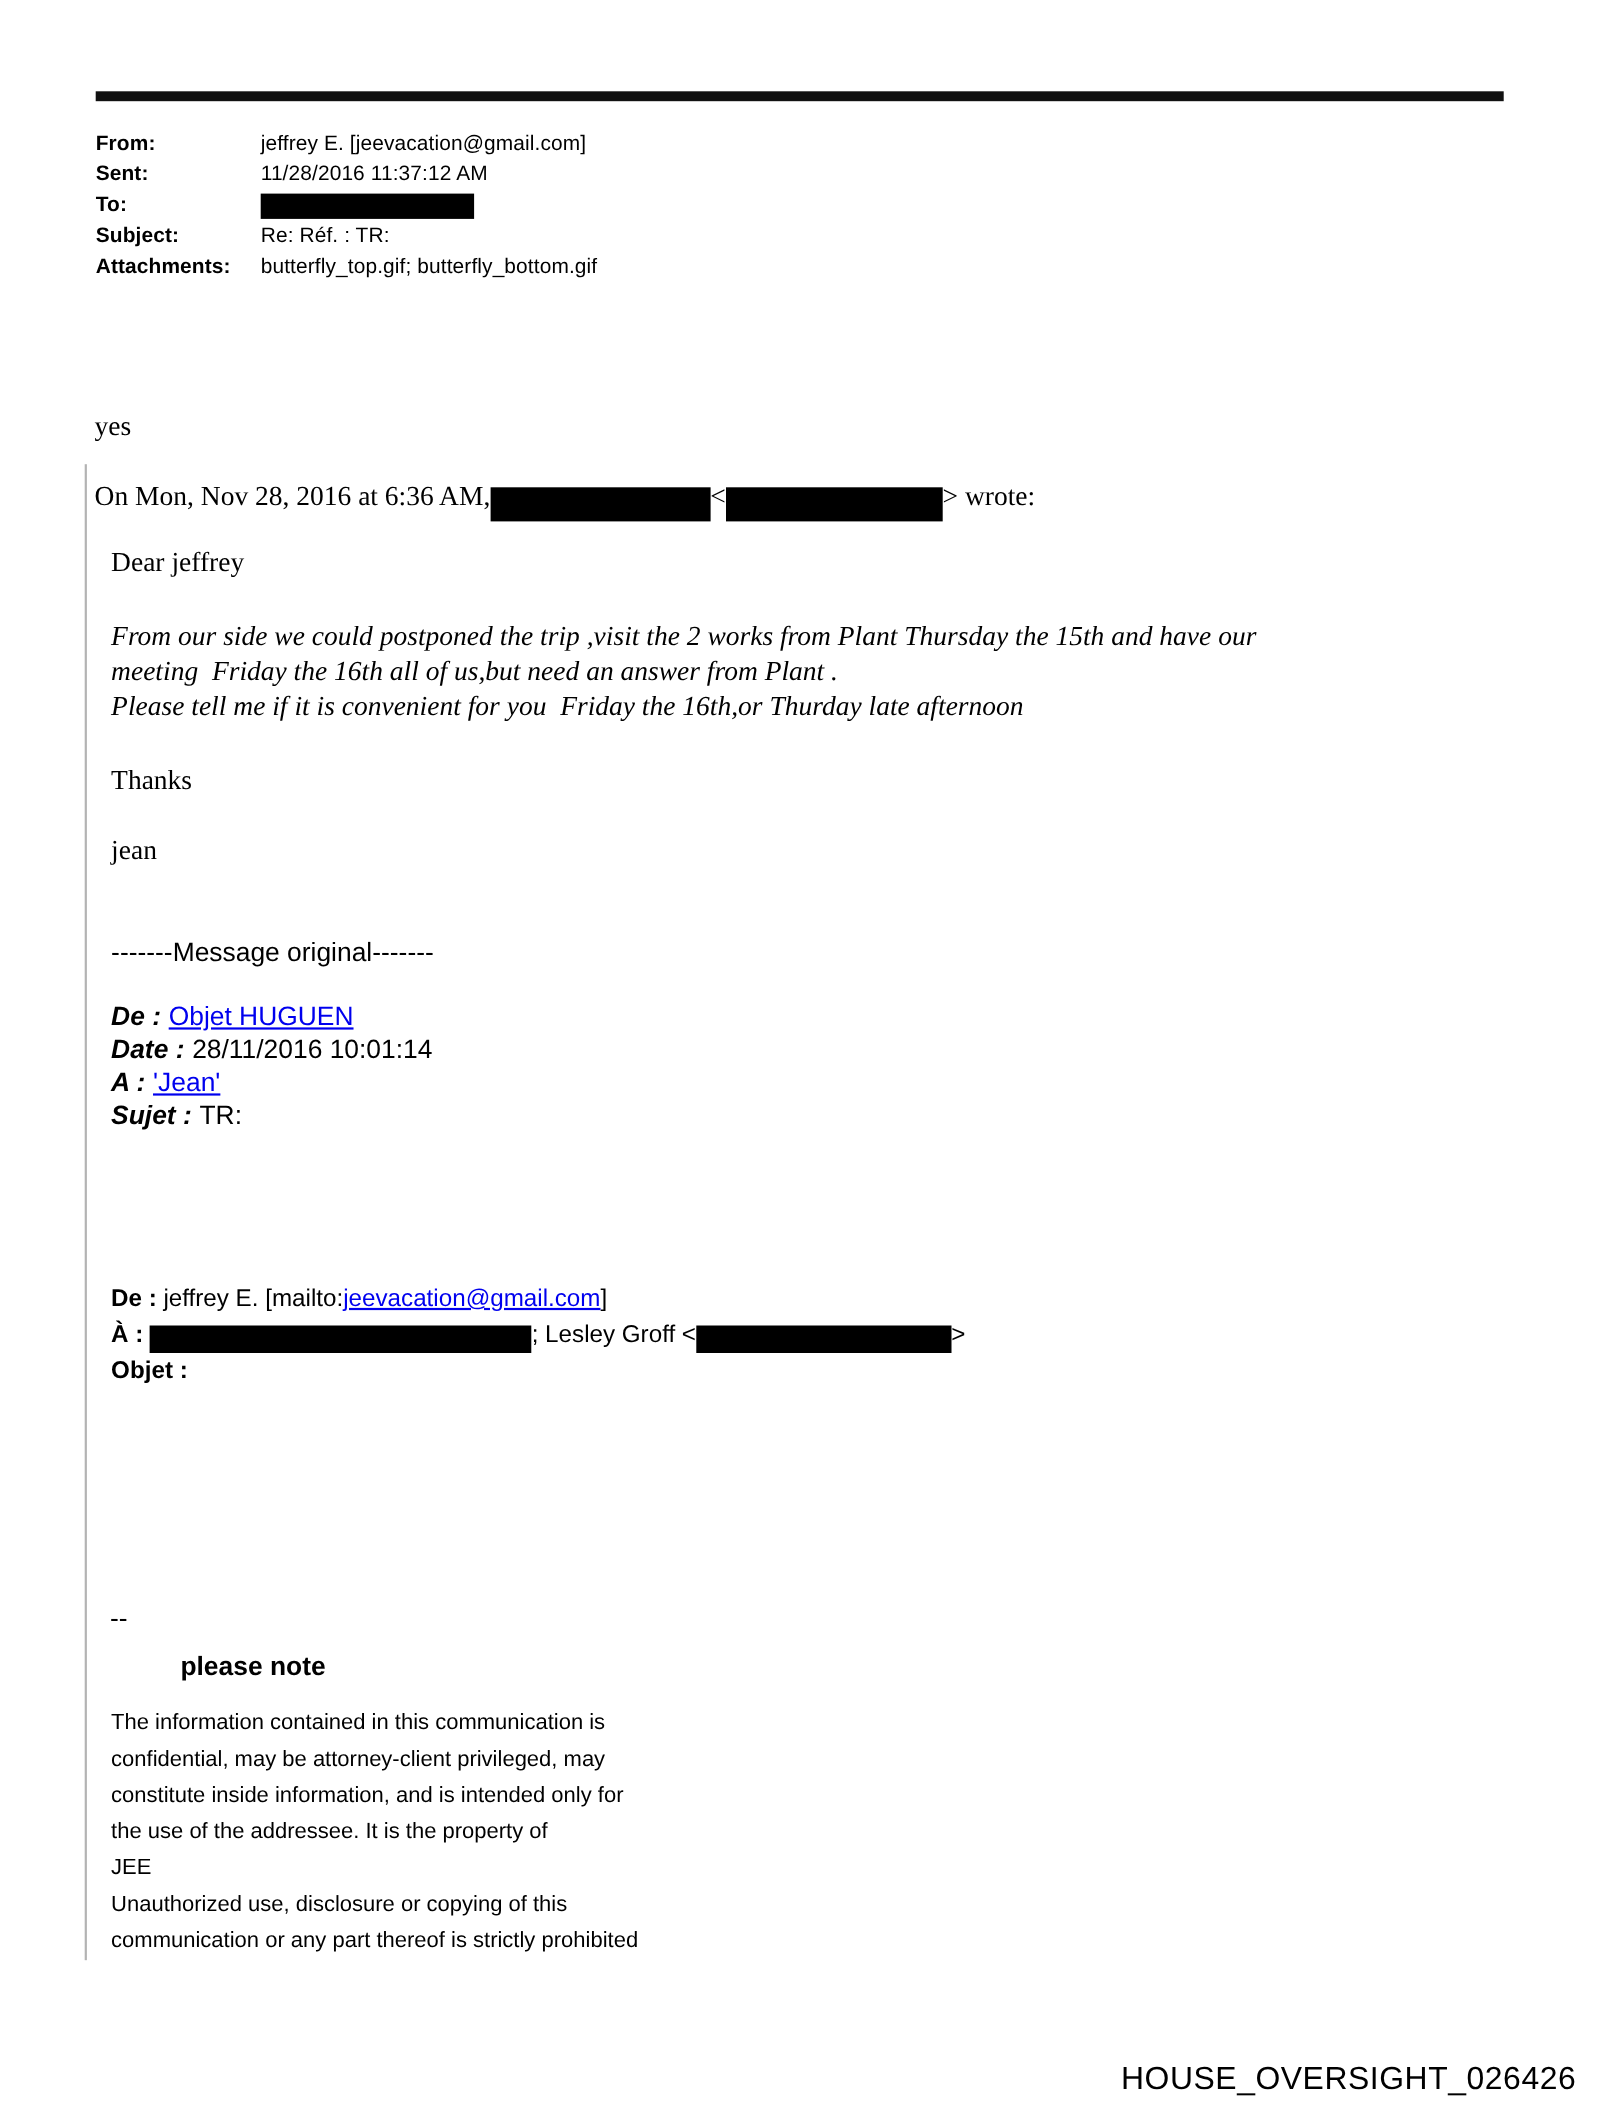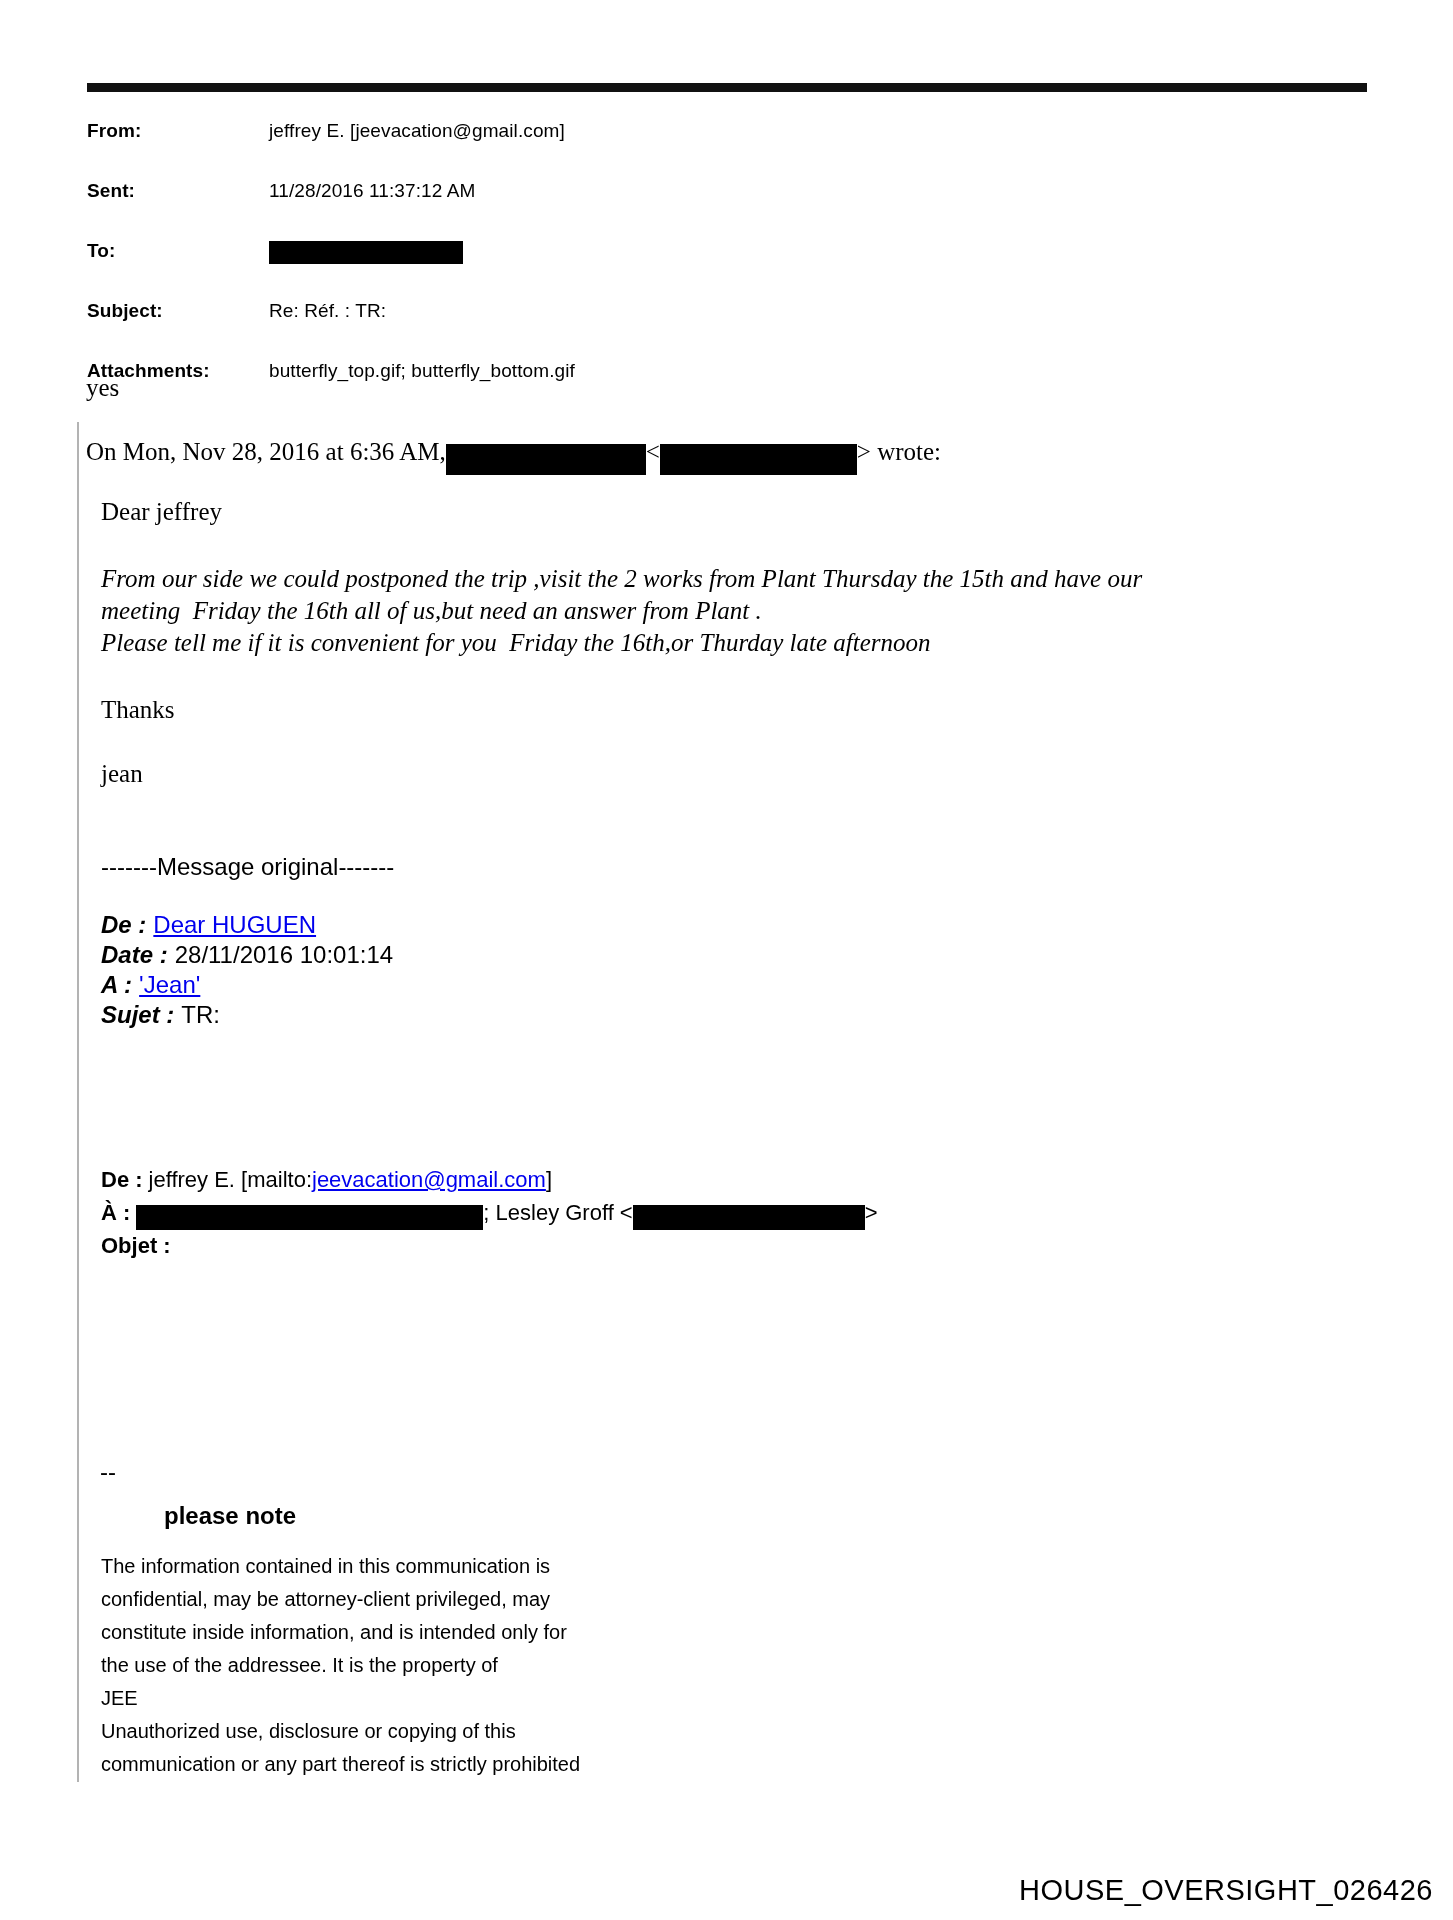--- a/index.html
+++ b/index.html
@@ -17,21 +17,20 @@
   .top-rule{left:87px;top:83px;width:1280px;height:9px;background:#111;}
   
   .mail-header{
     left:87px;top:117px;
     display:grid;
     grid-template-columns:150px auto;
     grid-auto-rows:28px;
     font-size:19px;
     line-height:28px;
     letter-spacing:0.1px;
-    gap:32px;
   }
   .mail-header .lbl{font-weight:bold;}
   .redact{display:inline-block;background:#000;vertical-align:middle;}
   .redact.to-bar{width:194px;height:23px;margin-top:2px;}
   .serif{font-family:"Liberation Serif",serif;font-size:25px;margin-top:48px;}
   .yes-line{left:86px;top:326px;}
   .intro-line{left:86px;top:390px;white-space:nowrap;}
   .redact.intro-bar1{width:200px;height:31px;transform:translateY(5px);}
   .redact.intro-bar2{width:197px;height:31px;transform:translateY(5px);}
   
@@ -86,21 +85,21 @@
 meeting  Friday the 16th all of us,but need an answer from Plant .
 Please tell me if it is convenient for you  Friday the 16th,or Thurday late afternoon</div>
 
   <div class="abs serif thanks">Thanks</div>
 
   <div class="abs serif signature">jean</div>
 
   <div class="abs sep">-------Message original-------</div>
 
   <div class="abs orig-header">
-    <div><span class="lbl">De :</span><a class="lnk">Dear HUGUEN</a></div>
+    <div><span class="lbl">De :</span><a class="lnk">Objet HUGUEN</a></div>
     <div><span class="lbl">Date :</span><span>28/11/2016 10:01:14</span></div>
     <div><span class="lbl">A :</span><a class="lnk">'Jean'</a></div>
     <div><span class="lbl">Sujet :</span><span>TR:</span></div>
   </div>
 
   <div class="abs fwd-header">
     <div><span class="lbl">De :</span><span>jeffrey E. [mailto:</span><a class="lnk">jeevacation@gmail.com</a><span>]</span></div>
     <div><span class="lbl">À :</span><span class="redact a-bar1"></span><span>; Lesley Groff &lt;</span><span class="redact a-bar2"></span><span>&gt;</span></div>
     <div><span class="lbl">Objet :</span></div>
   </div>

